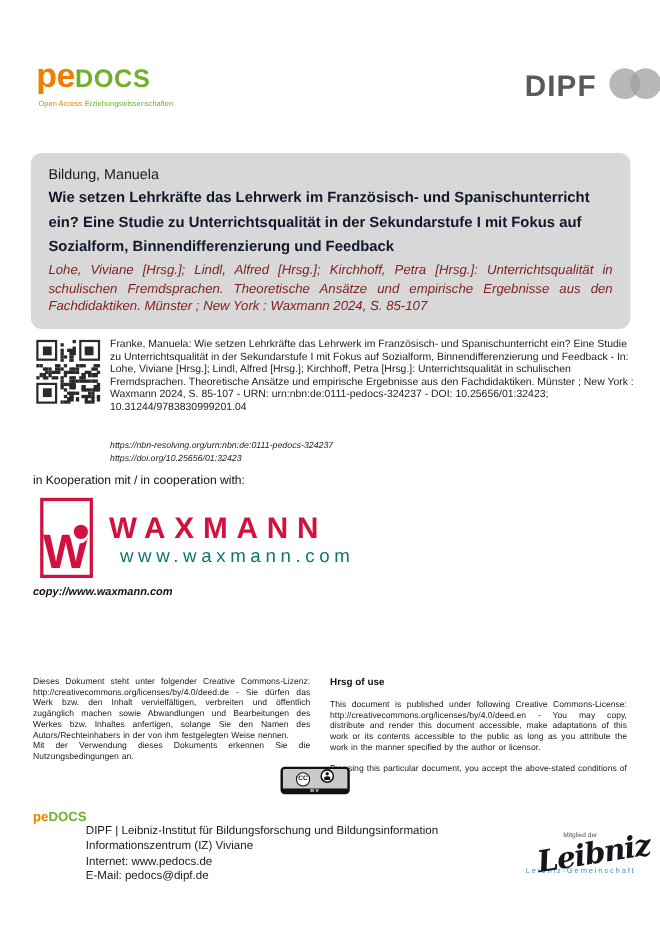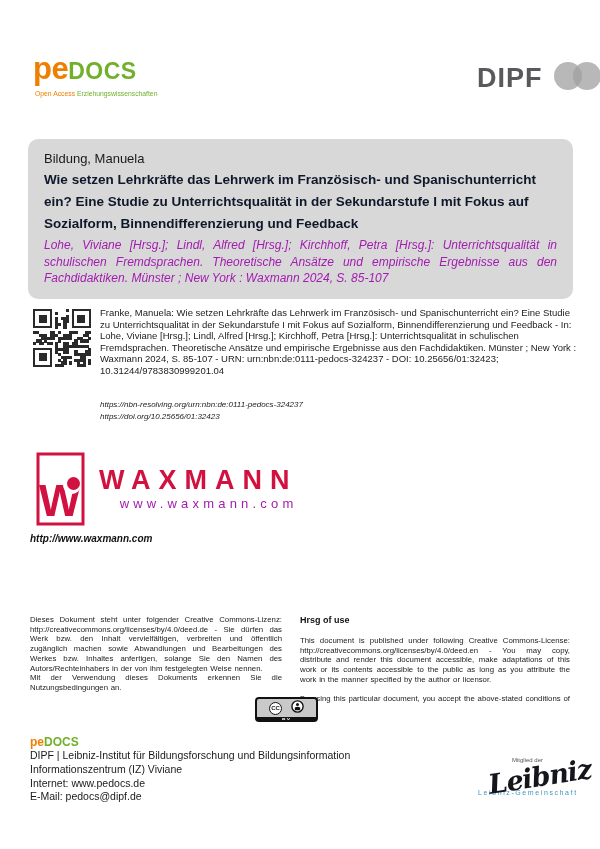--- a/index.html
+++ b/index.html
@@ -17,33 +17,33 @@
   .tag-green { color: #72b02a; }
 
   .dipf-logo { position: absolute; left: 477px; top: 60px; display: flex; align-items: center; gap: 9px; }
   .dipf-text { font-size: 27px; font-weight: bold; color: #59595b; letter-spacing: 1px; }
 
   
   .citation-box { position: absolute; left: 28px; top: 139px; width: 545px; min-height: 146px;
     background: #d8d8d8; border-radius: 10px; padding: 10px 16px 12px 16px; }
   .cit-author { font-size: 13px; line-height: 20px; color: #1a1a1a; }
   .cit-title { font-size: 13.5px; font-weight: bold; line-height: 22px; color: #0f172a; }
-  .cit-source { font-size: 12px; font-style: italic; line-height: 16.5px; text-align: justify; margin-top: 2px; color: #a21caf; }
+  .cit-source { font-size: 12px; font-style: italic; line-height: 16.5px; text-align: justify; margin-top: 2px; color: #7f1d1d; }
 
   
   .qr { position: absolute; left: 33px; top: 309px; width: 58px; height: 58px; background: #fff; }
   .ref-text { position: absolute; left: 100px; top: 307px; width: 478px; font-size: 9.5px; line-height: 11.6px; color: #222; }
   .ref-urls { position: absolute; left: 100px; top: 399px; font-size: 8px; font-style: italic; line-height: 11.5px; color: #222; }
 
   
   .coop { position: absolute; left: 30px; top: 431px; font-size: 11px; color: #111; }
   .waxmann { position: absolute; left: 36px; top: 452px; display: flex; gap: 14px; }
-  .wax-col { margin-top: 14px; text-align: right; }
+  .wax-col { margin-top: 14px; }
   .wax-name { font-size: 27px; font-weight: bold; letter-spacing: 8px; color: #d11240; line-height: 28px; }
-  .wax-site { font-size: 13px; letter-spacing: 4.2px; color: #a21caf; margin-top: 2px; }
+  .wax-site { font-size: 17px; letter-spacing: 4.2px; color: #0f766e; margin-top: 2px; margin-left: 10px; }
   .waxmann-url { position: absolute; left: 30px; top: 533px; font-size: 10px; font-style: italic; font-weight: 600; color: #111; }
 
   
   .terms { position: absolute; left: 30px; top: 615px; width: 540px; display: flex; gap: 18px; }
   .terms-col-de { width: 252px; }
   .terms-col-en { flex: 1; }
   .terms h3 { font-size: 9px; font-weight: bold; margin-bottom: 11px; color: #111; }
   .terms p { font-size: 7.8px; line-height: 9.7px; text-align: justify; color: #222; word-spacing: 0.5px; }
   .terms-col-en p + p { margin-top: 9px; }
 
@@ -53,21 +53,21 @@
   .cc-top { flex: 1; background: #c9c9c9; display: flex; align-items: center; justify-content: center; gap: 9px; }
   .cc-circle { width: 13px; height: 13px; border: 1.5px solid #111; border-radius: 50%; background: #fff;
     display: flex; align-items: center; justify-content: center; font-size: 6px; font-weight: bold; color: #111; }
   .cc-strip { height: 7px; background: #111; color: #fff; font-size: 5px; font-weight: bold;
     text-align: center; line-height: 7px; letter-spacing: 1px; }
 
   
   .contact { position: absolute; left: 30px; top: 736px; }
   .contact-heading { font-size: 11px; font-weight: bold; margin-bottom: 15px; }
   .contact-pedocs { font-size: 12px; font-weight: bold; line-height: 12px; }
-  .contact-lines { font-size: 10.5px; line-height: 13.8px; margin-top: 1px; color: #1a1a1a; }
+  .contact-lines { font-size: 10.5px; line-height: 13.8px; margin-top: 1px; color: #1a1a1a; margin-left: 48px; }
 
   
   .leibniz { position: absolute; left: 478px; top: 757px; width: 110px; }
   .leibniz-member { font-size: 6px; color: #555; margin-left: 34px; }
   .leibniz-script { font-family: "DejaVu Serif", serif; font-style: italic; font-weight: bold;
     font-size: 27px; color: #15151c; display: inline-block; transform: rotate(-9deg);
     margin-left: 10px; margin-top: -2px; letter-spacing: -1px; }
   .leibniz-name { font-size: 7px; letter-spacing: 1.6px; color: #4695c2; margin-top: -3px; white-space: nowrap; }
 </style>
 </head>
@@ -231,36 +231,37 @@
       <div style="position:absolute;left:5.523809523809524px;top:44.19047619047619px;width:8.285714285714285px;height:8.285714285714285px;background:#2a2a2a"></div>
     </div>
   <div class="ref-text">
     <div>Franke, Manuela: Wie setzen Lehrkräfte das Lehrwerk im Französisch- und Spanischunterricht ein? Eine Studie zu Unterrichtsqualität in der Sekundarstufe I mit Fokus auf Sozialform, Binnendifferenzierung und Feedback - In: Lohe, Viviane [Hrsg.]; Lindl, Alfred [Hrsg.]; Kirchhoff, Petra [Hrsg.]: Unterrichtsqualität in schulischen Fremdsprachen. Theoretische Ansätze und empirische Ergebnisse aus den Fachdidaktiken. Münster ; New York : Waxmann 2024, S. 85-107 - URN: urn:nbn:de:0111-pedocs-324237 - DOI: 10.25656/01:32423; 10.31244/9783830999201.04</div>
   </div>
   <div class="ref-urls">
     <div>https://nbn-resolving.org/urn:nbn:de:0111-pedocs-324237</div>
     <div>https://doi.org/10.25656/01:32423</div>
   </div>
 
+  <div class="coop">in Kooperation mit / in cooperation with:</div>
 
   <div class="waxmann">
     <span>
       <svg width="49" height="74" viewBox="0 0 49 74">
         <rect x="2" y="2" width="45" height="70" fill="#ffffff" stroke="#d11240" stroke-width="3"></rect>
         <text x="3" y="64" font-family="Liberation Sans, sans-serif" font-size="44" font-weight="bold" fill="#d11240">W</text>
         <circle cx="36" cy="33" r="9" fill="#ffffff"></circle>
         <circle cx="37.5" cy="31.5" r="6.5" fill="#d11240"></circle>
       </svg>
     </span>
     <div class="wax-col">
       <div class="wax-name">WAXMANN</div>
       <div class="wax-site">www.waxmann.com</div>
     </div>
   </div>
-  <div class="waxmann-url">http://www.waxmann.com</div>
+  <div class="waxmann-url">copy://www.waxmann.com</div>
 
   <div class="terms">
     <div class="terms-col-de">
       <p>Dieses Dokument steht unter folgender Creative Commons-Lizenz: http://creativecommons.org/licenses/by/4.0/deed.de - Sie dürfen das Werk bzw. den Inhalt vervielfältigen, verbreiten und öffentlich zugänglich machen sowie Abwandlungen und Bearbeitungen des Werkes bzw. Inhaltes anfertigen, solange Sie den Namen des Autors/Rechteinhabers in der von ihm festgelegten Weise nennen.</p>
       <p>Mit der Verwendung dieses Dokuments erkennen Sie die Nutzungsbedingungen an.</p>
     </div>
     <div class="terms-col-en">
       <h3>Hrsg of use</h3>
       <p>This document is published under following Creative Commons-License: http://creativecommons.org/licenses/by/4.0/deed.en - You may copy, distribute and render this document accessible, make adaptations of this work or its contents accessible to the public as long as you attribute the work in the manner specified by the author or licensor.</p>
       <p>By using this particular document, you accept the above-stated conditions of use.</p>

